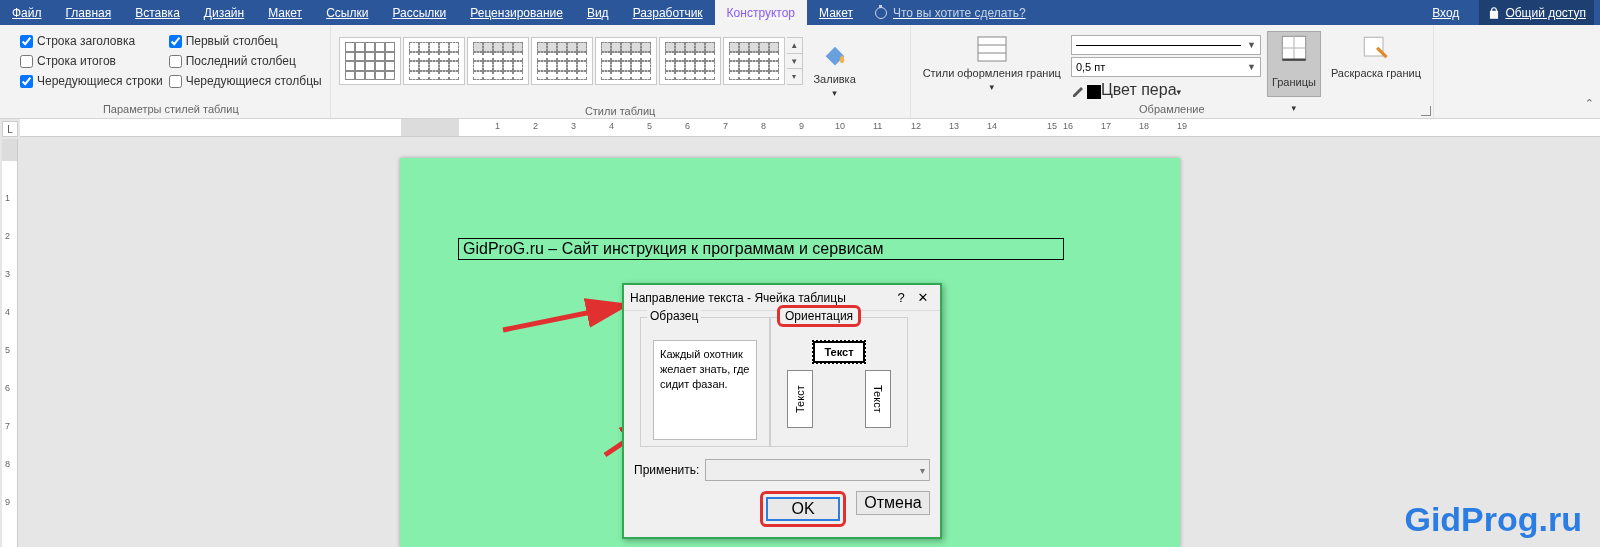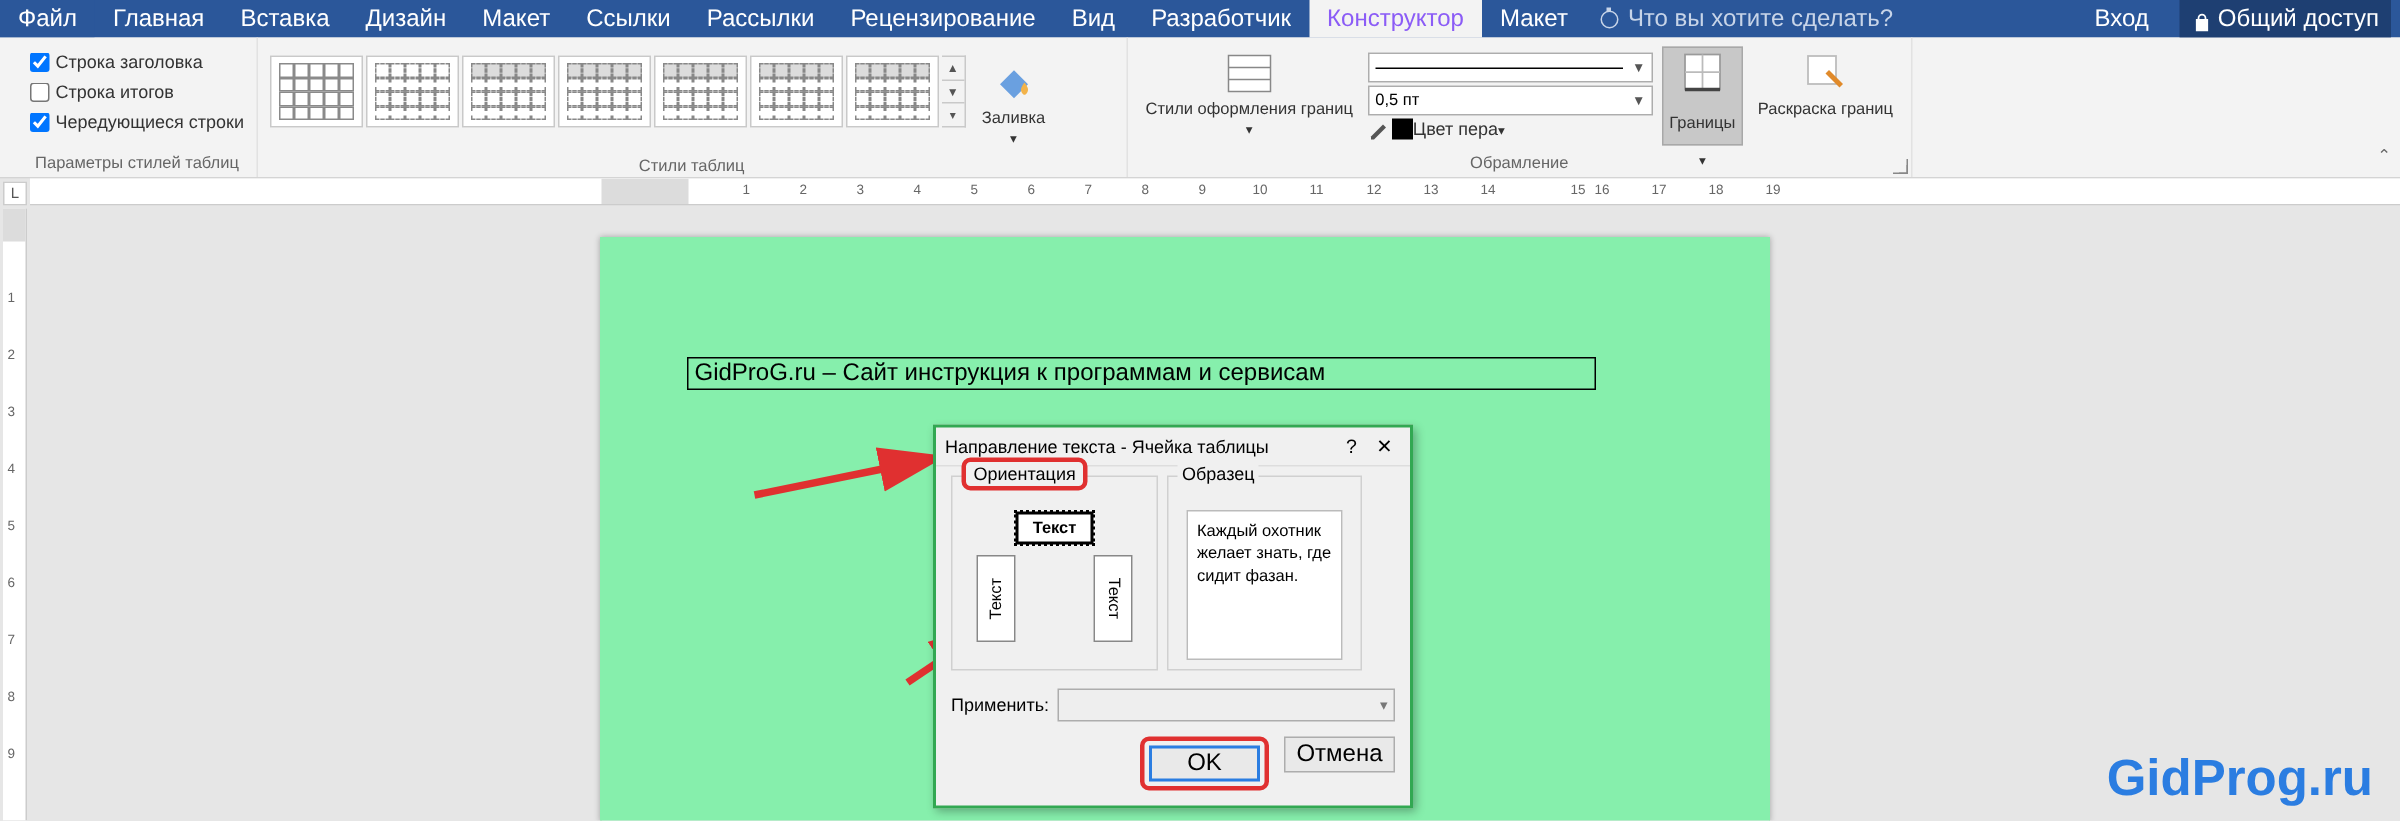--- a/index.html
+++ b/index.html
@@ -1,19 +1,19 @@
 <!DOCTYPE html>
 <html><head>
 <meta charset="utf-8">
 <style>
 * { box-sizing: border-box; margin: 0; padding: 0; font-family: "Segoe UI", Tahoma, sans-serif; }
 body { background: #e6e6e6; width: 1600px; height: 547px; overflow: hidden; position: relative; }
 
 
-.titlebar { background: #2b579a; color: #fff; height: 25px; display: flex; align-items: stretch; font-size: 16px; }
+.titlebar { background: #2b579a; color: #fff; height: 25px; display: flex; align-items: stretch; font-size: 12px; text-decoration: underline; }
 .titlebar .tab { padding: 0 12px; display: flex; align-items: center; cursor: default; }
 .titlebar .tab.file { background: #2b579a; }
 .titlebar .tab.selected { background: #f3f3f3; color: #8b5cf6; }
 .titlebar .tell { flex: 1; display: flex; align-items: center; color: #c7d4e8; padding-left: 10px; }
 .titlebar .tell .bulb { width: 12px; height: 12px; border-radius: 50%; border: 1px solid #c7d4e8; margin-right: 6px; position: relative; }
 .titlebar .tell .bulb::after { content: ""; position: absolute; width: 3px; height: 3px; background: #c7d4e8; left: 3px; top: -3px; }
 .titlebar .right { display: flex; align-items: center; padding-right: 6px; gap: 8px; }
 .titlebar .share { background: #1e3f72; display:flex; align-items:flex-end; padding:16px 8px; gap:4px;}
 .titlebar .share svg { width:14px; height:14px; }
 
@@ -34,21 +34,21 @@
 .stylemore { width: 16px; height: 48px; border:1px solid #c9c9c9; border-left:none; display:flex; flex-direction:column;}
 .stylemore div { flex:1; display:flex; align-items:center; justify-content:center; font-size:8px; color:#555;}
 .stylemore div+div { border-top:1px solid #c9c9c9;}
 .bigbtn { display:flex; flex-direction:column; align-items:center; justify-content:flex-start; padding:2px 4px 0 4px; font-size:11px; color:#333; text-align:center; line-height:13px; height:66px; min-width:52px;}
 .bigbtn .ico { width:32px; height:32px; display:flex; align-items:center; justify-content:center; margin-bottom:2px;}
 .bigbtn.sel { background:#c8c8c8; border:1px solid #a8a8a8;gap:12px;}
 .dd::after{content:" \25BE"; font-size:9px;}
 .bordgrp { display:flex; flex-direction:column; gap:2px; padding-top:4px; width:190px;}
 .combo { border:1px solid #adadad; background:#fff; height:20px; font-size:11px; display:flex; align-items:center; justify-content:space-between; padding:0 4px;}
 .combo .arrow{font-size:9px;color:#555;}
-.pen { display:flex; align-items:flex-start; gap:0; font-size:12px; color:#333; height:20px;}
+.pen { display:flex; align-items:flex-end; gap:0; font-size:16px; color:#333; height:20px;}
 .pen .sw { width:14px; height:14px; background:#000;}
 .collapse { position:absolute; right:6px; top:72px; font-size:11px; color:#666;}
 .dlauncher{ position:absolute; right:2px; bottom:2px; width:10px; height:10px; border:1px solid #888; border-top:none; border-left:none;}
 .dlauncher::after{content:""; position:absolute; width:5px; height:5px; border-right:1px solid #888; border-bottom:1px solid #888; right:-1px; bottom:-1px;}
 
 
 .hruler { background:#fff; height:18px; margin-left:20px; border-bottom:1px solid #ccc; position:relative; font-size:9px; color:#666; display:flex; align-items:center; overflow:hidden;}
 .hruler .pad { width:381px;}
 .hruler .dark { background:#dcdcdc; width:58px; height:100%;}
 .hruler .ticks { position:relative; flex:1; height:100%;}
@@ -130,20 +130,34 @@
           </label>
         <label class="chk">
             <input type="checkbox" style="">
             <span>Строка итогов</span>
           </label>
         <label class="chk">
             <input type="checkbox" checked="" style="">
             <span>Чередующиеся строки</span>
           </label>
       </div>
+      <div class="optcol">
+        <label class="chk">
+            <input type="checkbox" checked="" style="">
+            <span>Первый столбец</span>
+          </label>
+        <label class="chk">
+            <input type="checkbox" style="">
+            <span>Последний столбец</span>
+          </label>
+        <label class="chk">
+            <input type="checkbox" style="">
+            <span>Чередующиеся столбцы</span>
+          </label>
+      </div>
     </div>
     <div class="label">Параметры стилей таблиц</div>
   </div>
 
   <div class="group" style="flex:0 0 580px;">
     <div class="body" style="padding-top:8px;">
       <div class="stylerow">
         <div class="stylebox">
             <div class="stylegrid">
               <div></div>
@@ -458,34 +472,34 @@
   </svg>
 
 <div class="dialog">
   <div class="dlg-title">
     <span class="t">Направление текста - Ячейка таблицы</span>
     <span class="q">?</span>
     <span class="x">✕</span>
   </div>
   <div class="dlg-body">
     <div style="display:flex;">
+      <div class="fs sample">
+        <span class="lg">Образец</span>
+        <div class="samplebox">Каждый охотник желает знать, где сидит фазан.</div>
+      </div>
       <div class="fs orientation">
         <span class="lg mark">Ориентация</span>
         <div class="orow1">
             <div class="txtbtn sel">Текст</div>
           </div>
         <div class="orow2">
           <div class="txtbtn v l">Текст</div>
           <div class="txtbtn v">Текст</div>
         </div>
       </div>
-      <div class="fs sample">
-        <span class="lg">Образец</span>
-        <div class="samplebox">Каждый охотник желает знать, где сидит фазан.</div>
-      </div>
     </div>
     <div class="applrow">
       <span>Применить:</span>
       <div class="sel">▾</div>
     </div>
     <div class="btnrow">
       <div class="okwrap">
         <div class="btn ok">OK</div>
       </div>
       <div class="btn">Отмена</div>

